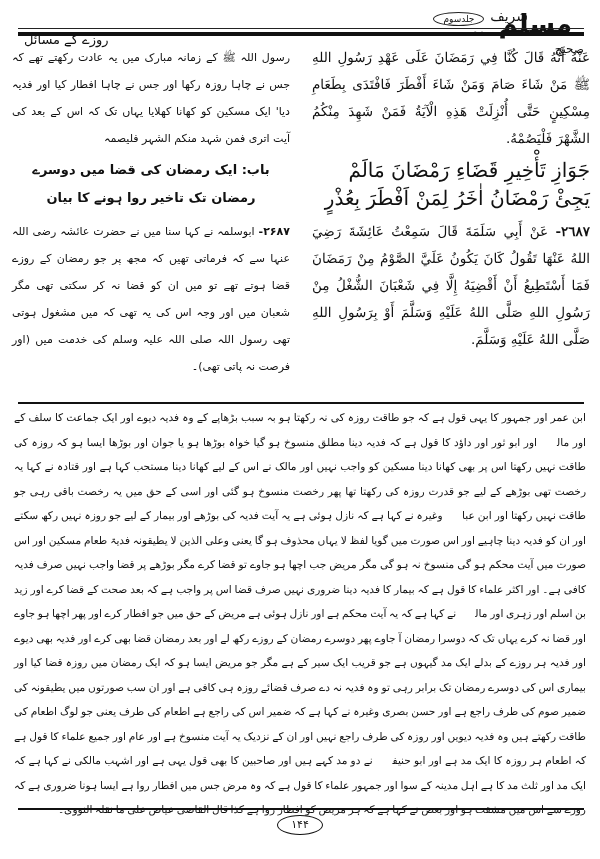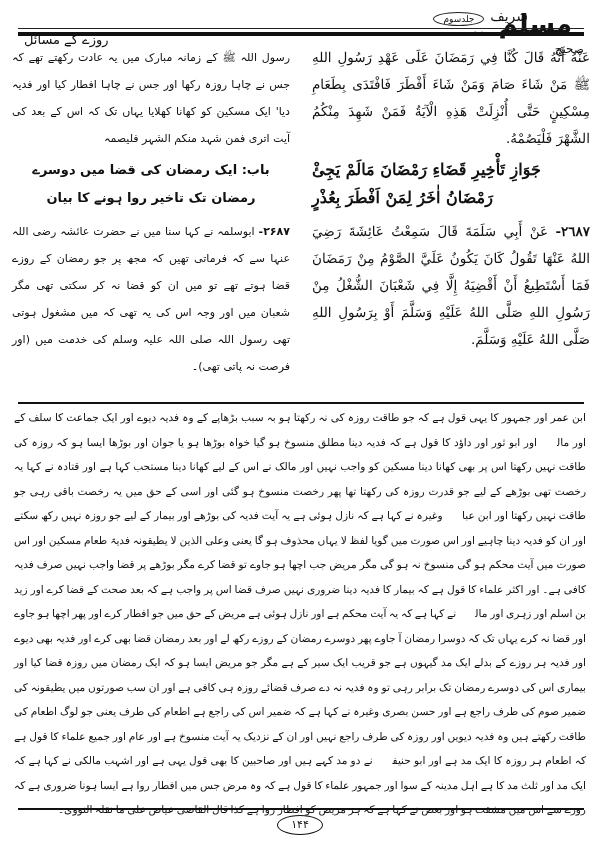--- a/index.html
+++ b/index.html
@@ -31,22 +31,22 @@
     .rule-mid { position: absolute; left: 18px; width: 566px; height: 2px; background: #111; }
 
     .col {
       position: absolute; top: 44px; width: 278px; direction: rtl; text-align: justify;
     }
     .col-right { right: 10px; }
     .col-left { left: 12px; }
     .arabic { font-family: "DejaVu Serif", serif; font-size: 13.5px; line-height: 27px; }
     .urdu { font-family: "DejaVu Sans", sans-serif; font-size: 11px; line-height: 27px; }
     .chapter-ar {
-      font-family: "DejaVu Serif", serif; font-weight: bold; font-size: 16px;
-      line-height: 28px; text-align: left; margin: 4px 0 6px;
+      font-family: "DejaVu Serif", serif; font-weight: normal; font-size: 20px;
+      line-height: 28px; text-align: right; margin: 4px 0 6px;
     }
     .chapter-ur {
       font-family: "DejaVu Sans", sans-serif; font-weight: bold; font-size: 13px;
       line-height: 28px; text-align: center; margin: 4px 0 6px;
     }
     .hadith-num { font-weight: bold; }
     .p { margin: 0; }
 
     .footnotes {
       position: absolute; left: 14px; top: 406px; width: 572px;

